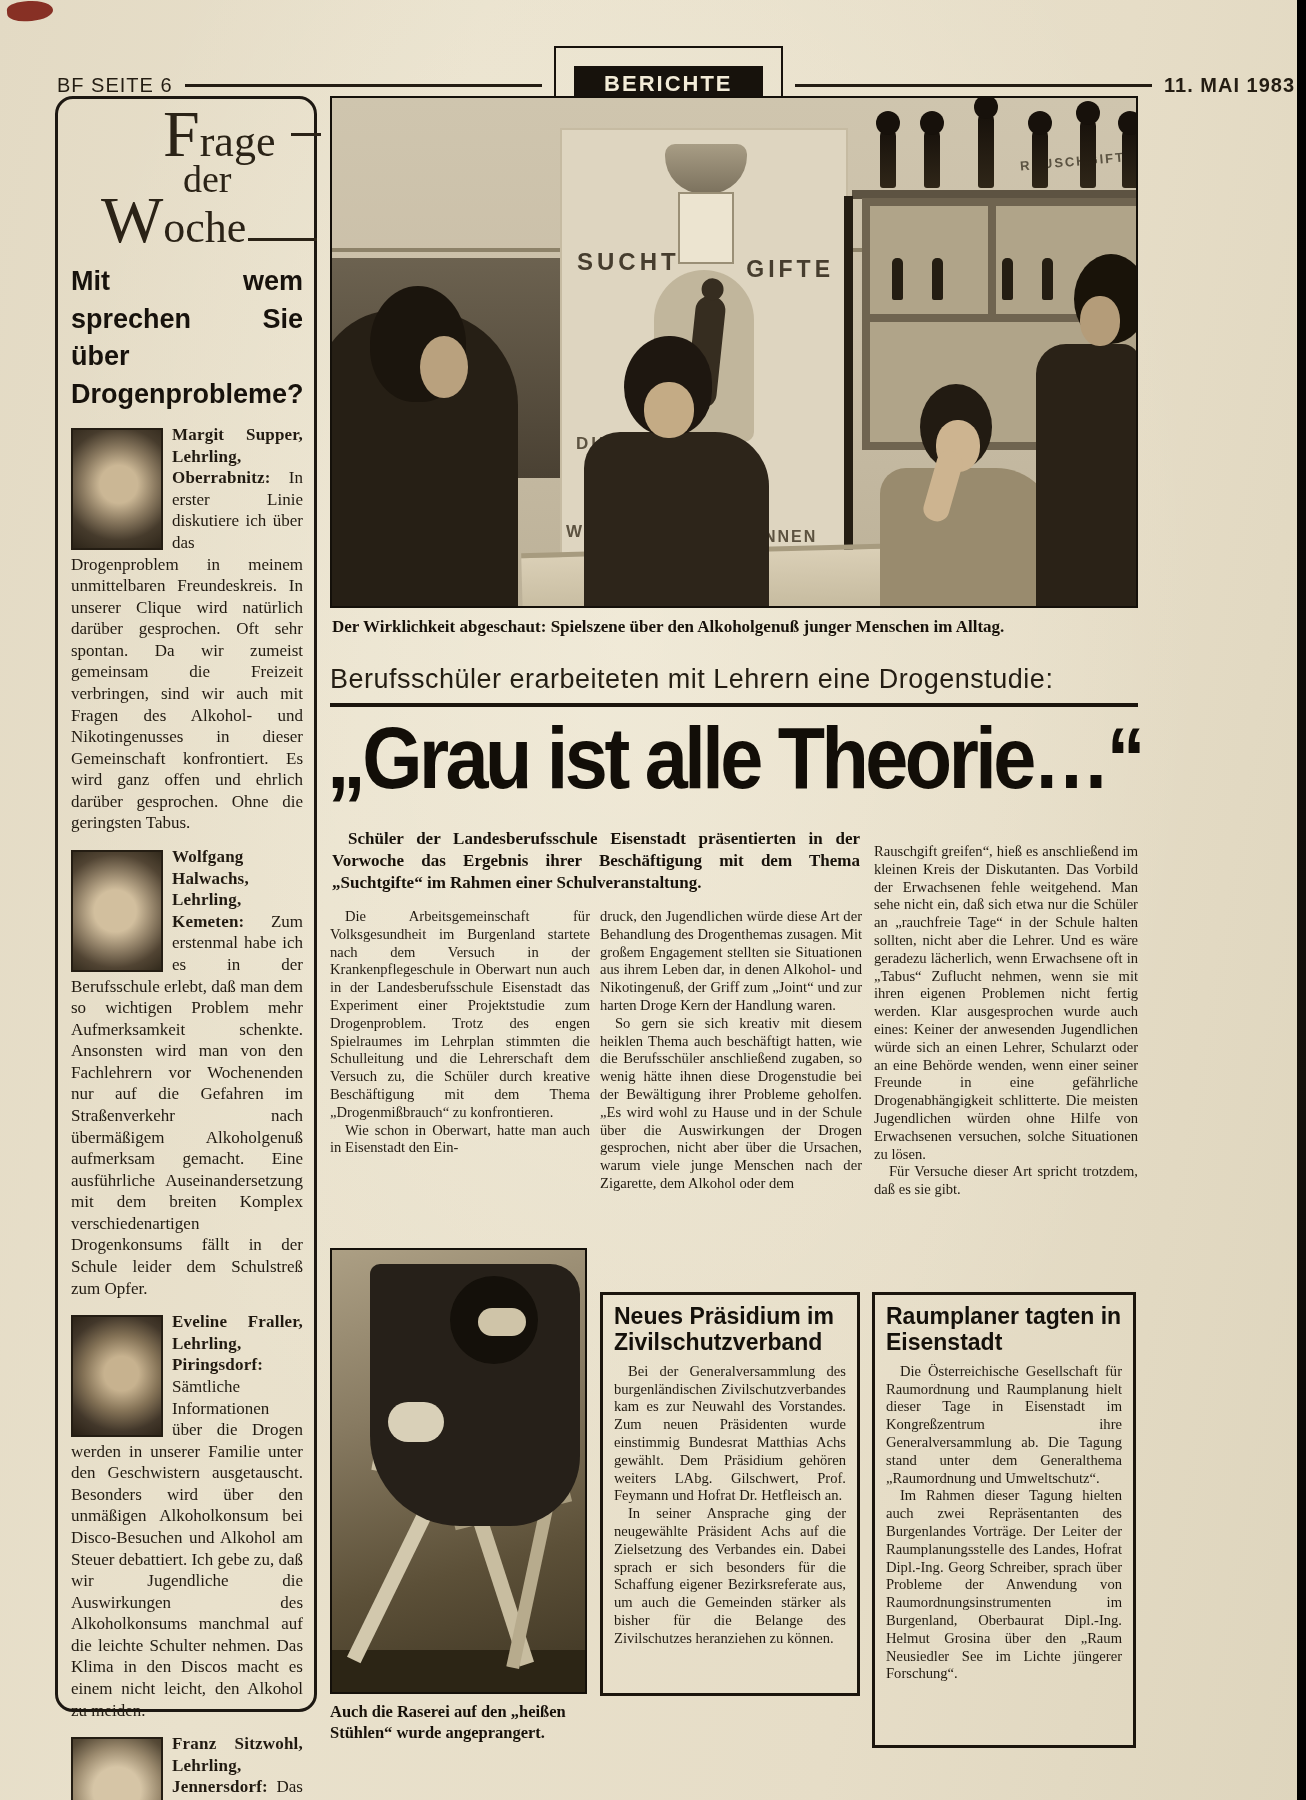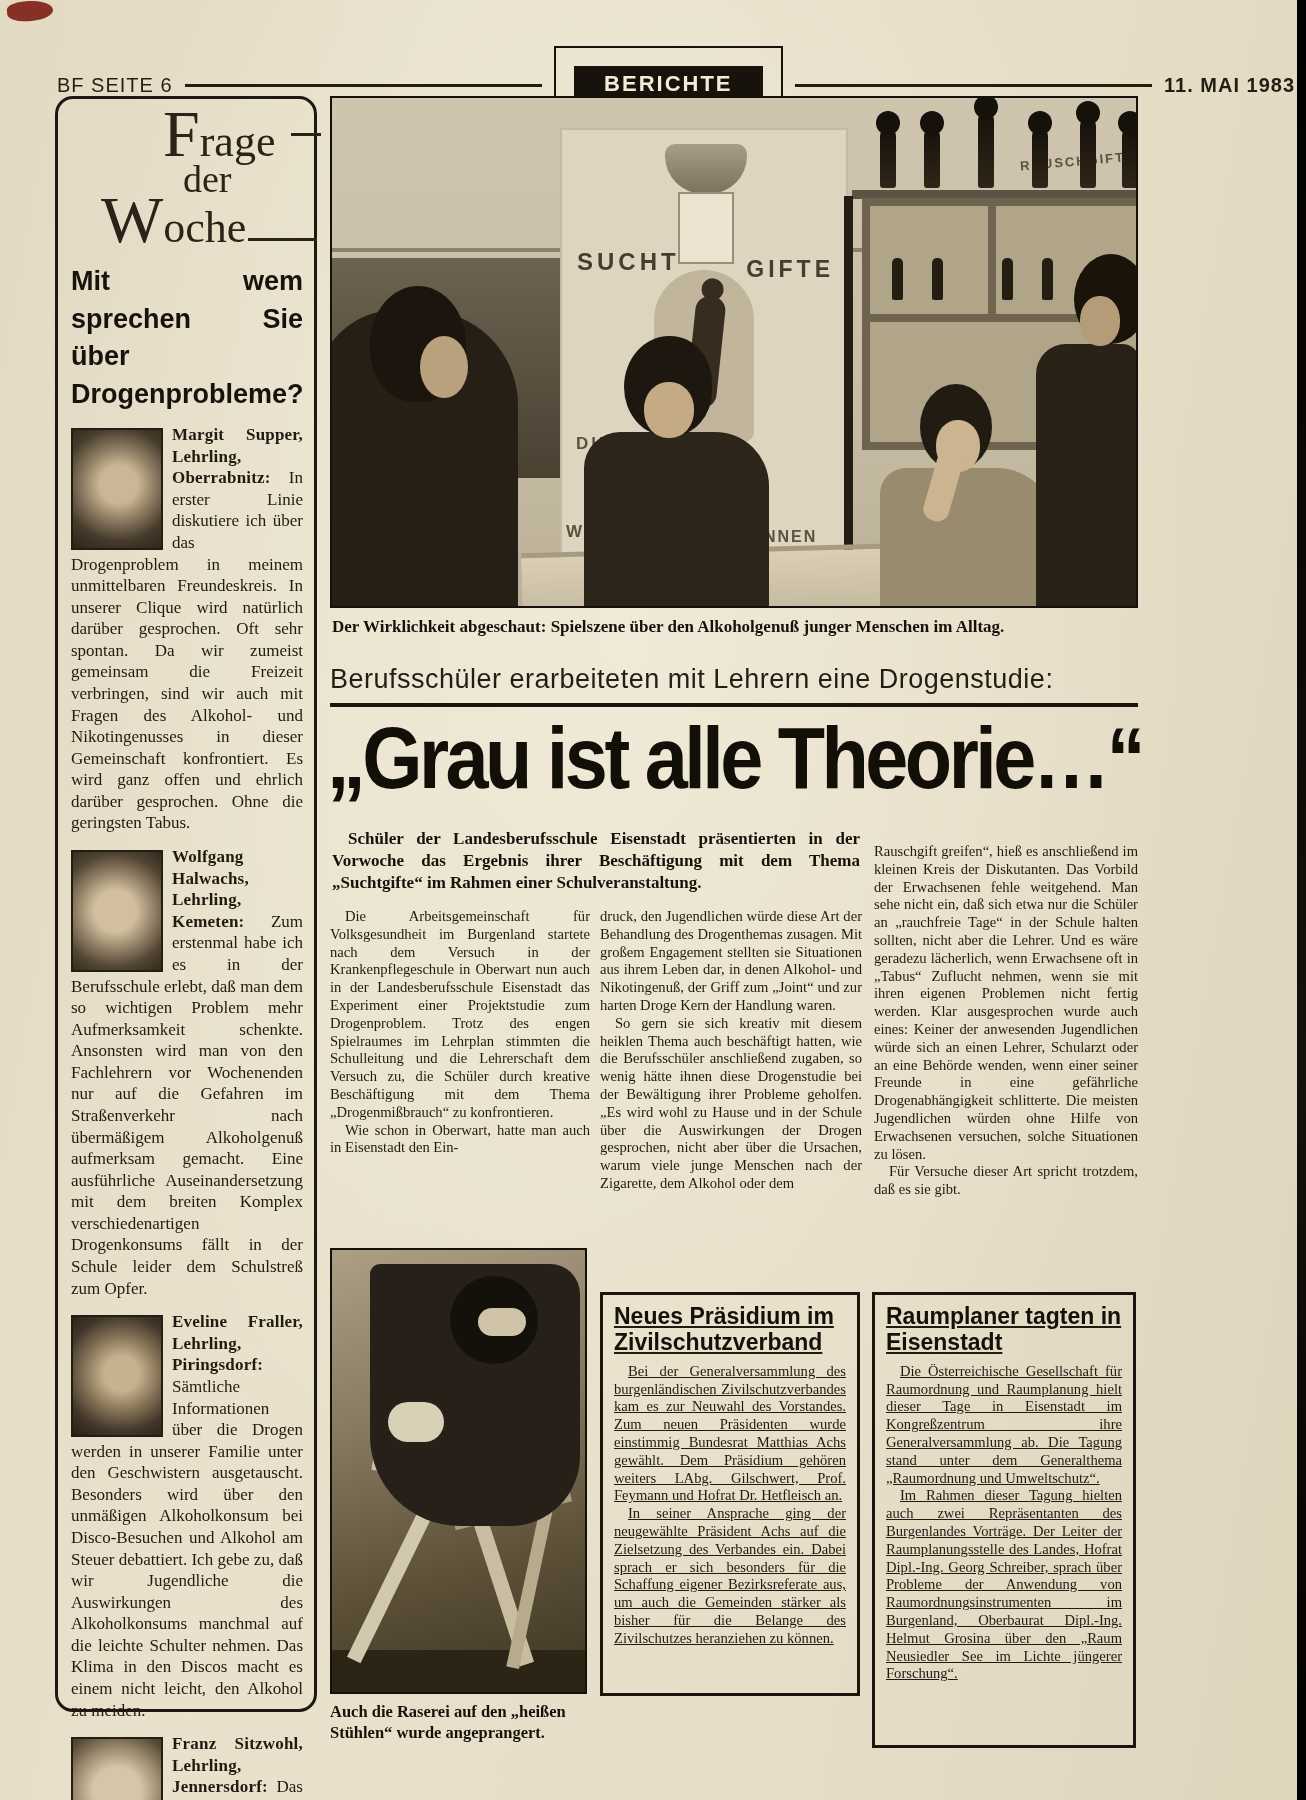--- a/index.html
+++ b/index.html
@@ -108,21 +108,21 @@
   .p2-goggle{left:146px;top:58px;width:48px;height:28px;background:#cfc4a8;border-radius:14px;}
   .p2-glove{left:56px;top:152px;width:56px;height:40px;background:#d9d0b8;border-radius:20px;}
   .p2-leg1{left:66px;top:186px;width:15px;height:236px;background:#d2c8ad;transform:rotate(26deg);}
   .p2-leg2{left:150px;top:178px;width:15px;height:242px;background:#c8bda0;transform:rotate(-18deg);}
   .p2-leg3{left:196px;top:210px;width:13px;height:210px;background:#b7ab8d;transform:rotate(12deg);}
   .p2-seat{left:40px;top:212px;width:138px;height:20px;background:#cabf a2;background:#cabfa2;transform:rotate(10deg);}
   .p2-seat2{left:120px;top:250px;width:120px;height:16px;background:#a89c7e;transform:rotate(-14deg);}
   .p2-floor{left:0;top:400px;width:257px;height:46px;background:#2c2515;}
   .caption2{position:absolute;left:330px;top:1702px;width:262px;font-weight:bold;font-size:16.5px;line-height:1.25;color:#17110a;}
   
-  .nbox{position:absolute;border:3px solid #1b150d;padding:8px 11px;overflow:hidden;text-decoration:underline;}
+  .nbox{position:absolute;border:3px solid #1b150d;padding:8px 11px;overflow:hidden;}
   .nbox-title{font-family:"Liberation Sans",sans-serif;font-weight:bold;font-size:23px;line-height:1.15;color:#14100a;margin:0 0 7px;}
   .nbox p{font-size:14.6px;line-height:1.22;text-align:justify;text-indent:14px;margin:0;}
   .box1{left:600px;top:1292px;width:260px;height:404px;}
   .box2{left:872px;top:1292px;width:264px;height:456px;}
 </style>
 </head>
 <body>
 
 <div class="corner-mark"></div>
 <div class="edge-strip"></div>

